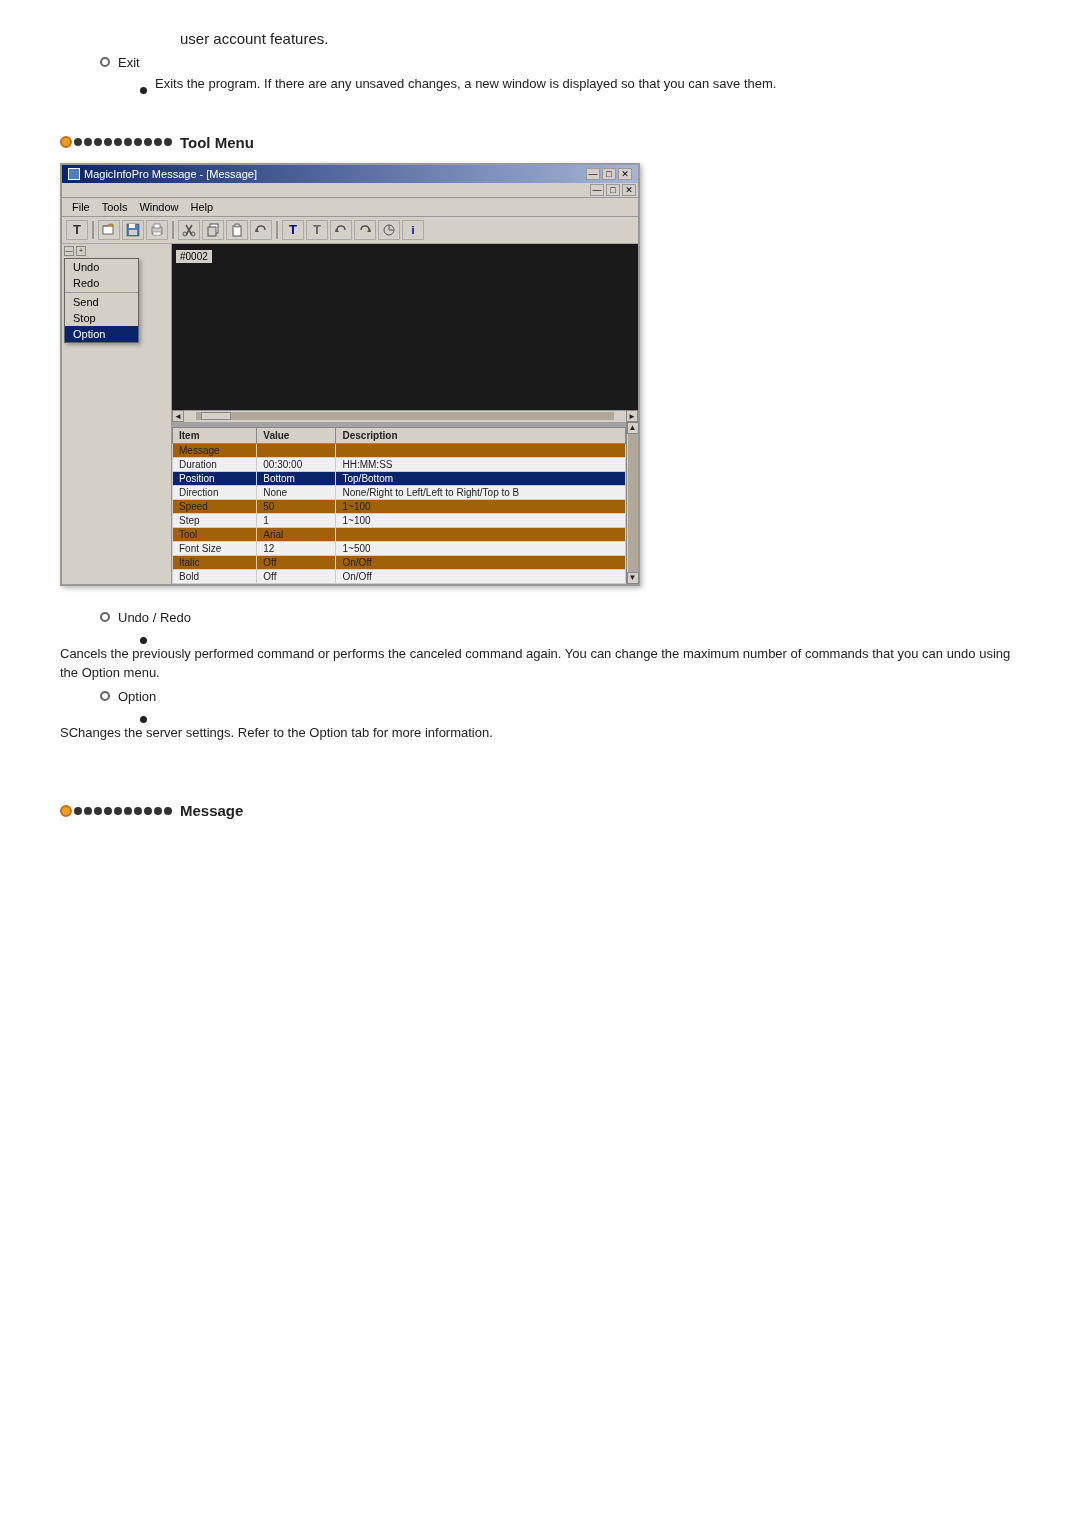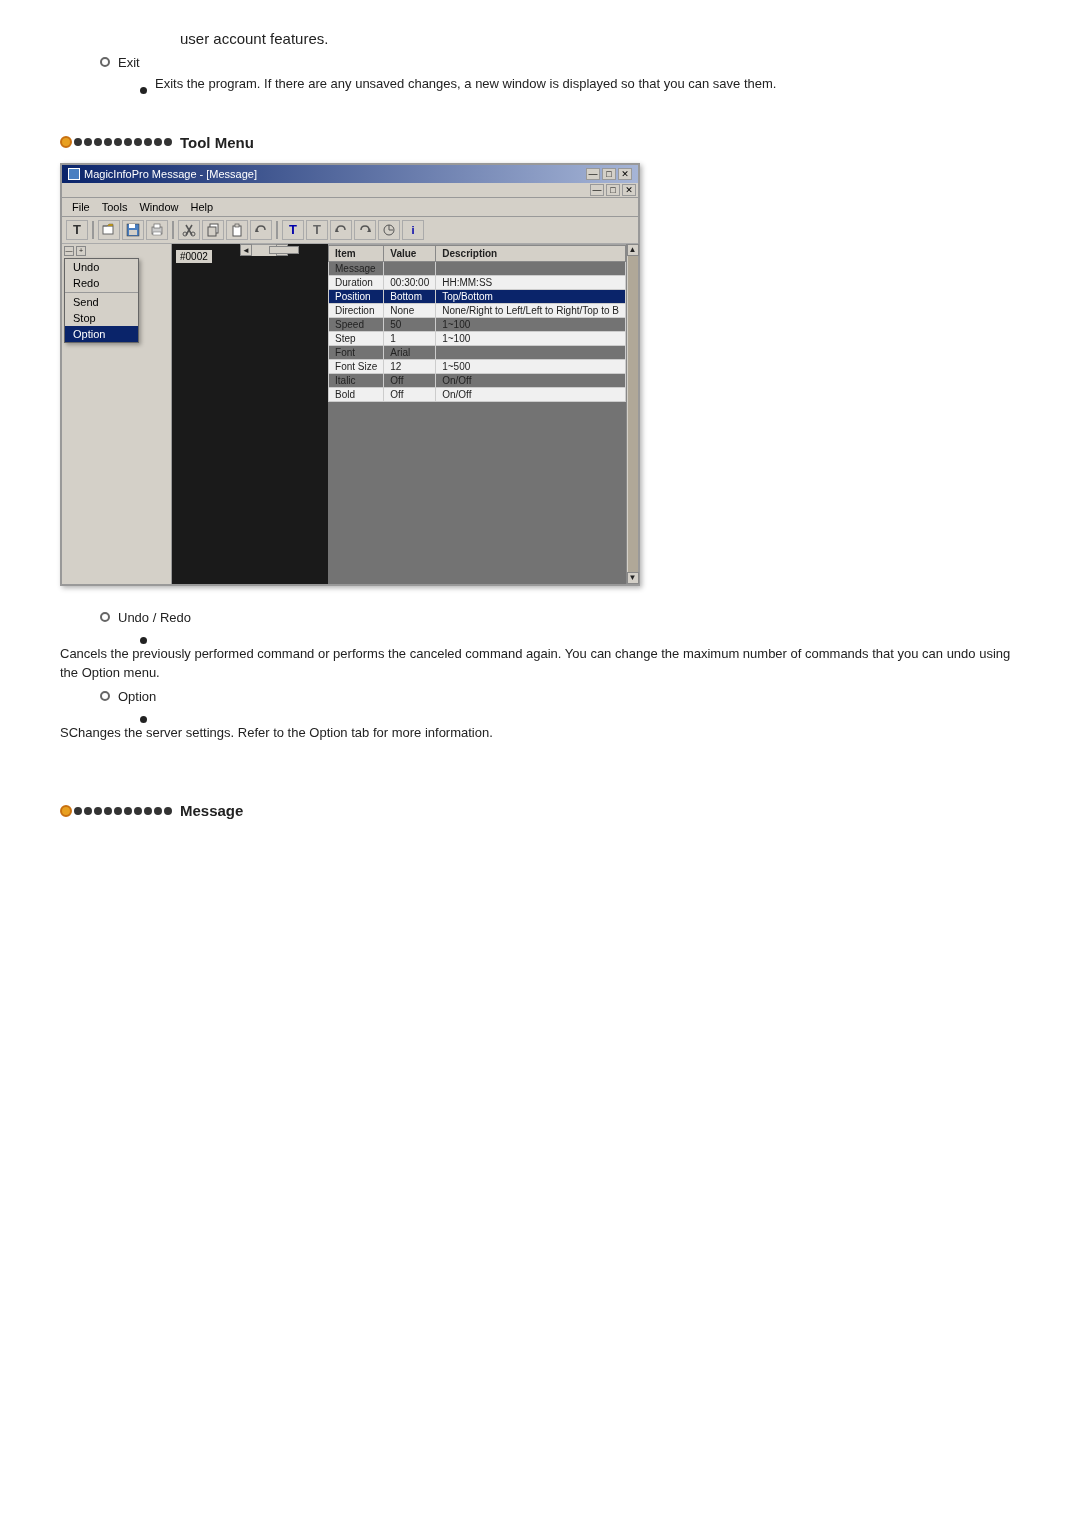--- a/index.html
+++ b/index.html
@@ -253,21 +253,21 @@
     .dropdown-item.highlighted {
       background: #0a246a;
       color: #fff;
     }
 
     
     .main-area {
       flex: 1;
       background: #1a1a1a;
       display: flex;
-      gap: 40px;
+      flex-direction: column;
     }
 
     .canvas-area {
       flex: 1;
       background: #1a1a1a;
       position: relative;
     }
 
     .canvas-scrollbar-h {
       height: 12px;
@@ -301,22 +301,22 @@
       border: 1px solid #888;
       display: flex;
       align-items: center;
       justify-content: center;
       font-size: 8px;
       cursor: pointer;
     }
 
     
     .data-table-container {
-      background: #737373;
-      border-top: 1px solid #a3a3a3;
+      background: #a16207;
+      border-top: 5px solid #a3a3a3;
       font-size: 10px;
       overflow: hidden;
     }
 
     .data-table {
       width: 100%;
       border-collapse: collapse;
     }
 
     .data-table th {
@@ -624,21 +624,21 @@
                     <td>Speed</td>
                     <td>50</td>
                     <td>1~100</td>
                   </tr>
                   <tr>
                     <td>Step</td>
                     <td>1</td>
                     <td>1~100</td>
                   </tr>
                   <tr>
-                    <td>Font</td>
+                    <td>Tool</td>
                     <td>Arial</td>
                     <td></td>
                   </tr>
                   <tr>
                     <td>Font Size</td>
                     <td>12</td>
                     <td>1~500</td>
                   </tr>
                   <tr>
                     <td>Italic</td>

